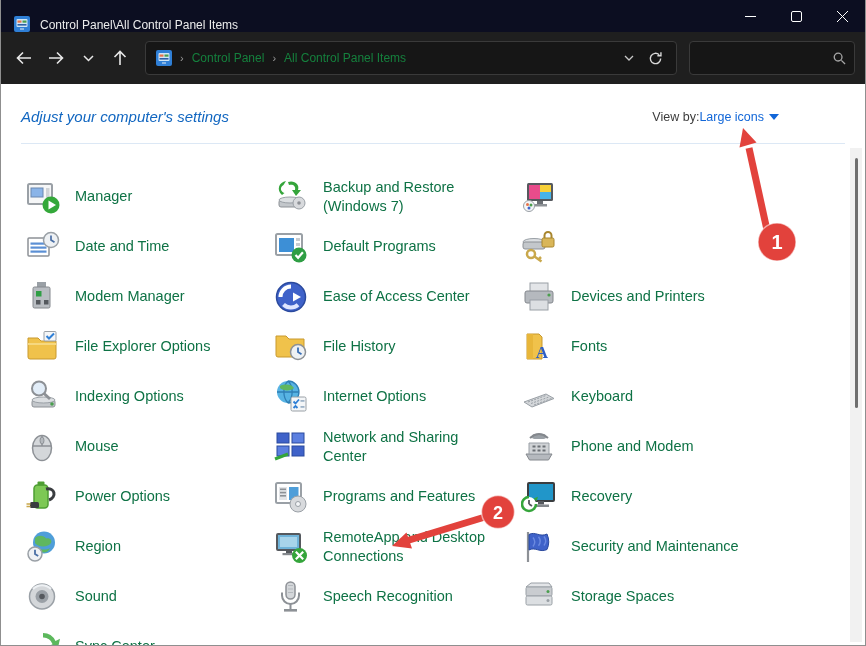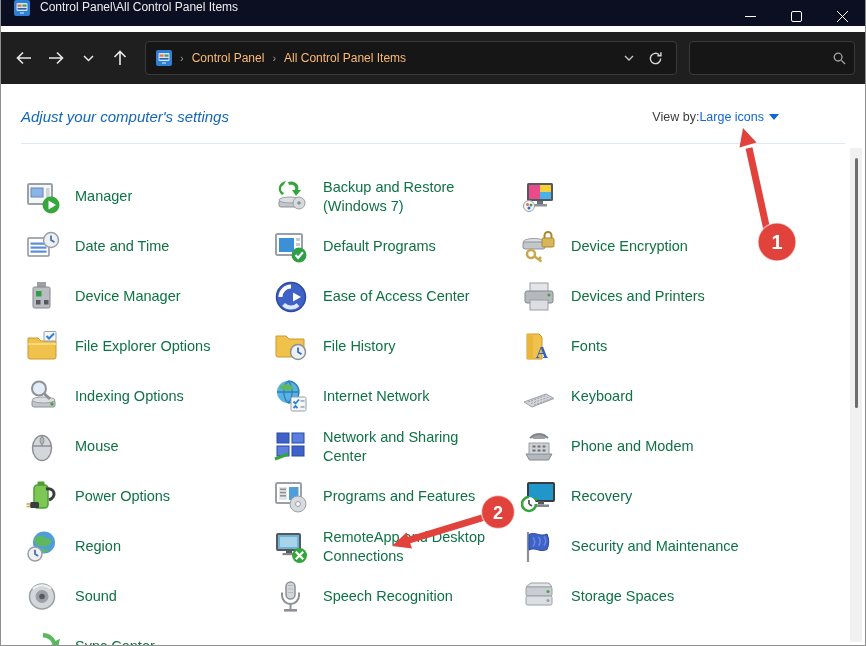--- a/index.html
+++ b/index.html
@@ -1,34 +1,34 @@
 <!DOCTYPE html>
 <html><head>
 <meta charset="utf-8">
 <style>
   * { margin:0; padding:0; box-sizing:border-box; }
   html,body { width:866px; height:646px; overflow:hidden; }
   body { font-family:"Liberation Sans", sans-serif; background:#ffffff; position:relative; }
   #window { position:absolute; inset:0; border:1px solid #8f8f8f; border-top:none; overflow:hidden; background:#fff; }
 
   
-  .titlebar { position:absolute; left:0; top:0; width:100%; height:26px; background:#0c0e21; display:flex; align-items:flex-start; }
+  .titlebar { position:absolute; left:0; top:0; width:100%; height:32px; background:#0c0e21; display:flex; align-items:flex-end; }
   .titlebar .app-ico { width:16px; height:16px; margin-left:13px; flex:0 0 16px; }
   .titlebar .title { color:#ececec; font-size:12px; margin-left:10px; flex:1; white-space:nowrap; }
   .winbtns { display:flex; height:32px; }
   .winbtn { width:46px; height:32px; display:flex; align-items:center; justify-content:center; color:#fff; }
   .winbtn svg { display:block; }
 
   
   .navbar { position:absolute; left:0; top:32px; width:100%; height:52px; background:#1f1f1f; display:flex; align-items:center; padding:0 10px 0 8px; }
   .navbtn { width:30px; height:30px; display:flex; align-items:center; justify-content:center; margin-right:2px; border-radius:4px; }
   .addressbar { flex:1; height:34px; background:#161616; border:1px solid #3a3a3a; border-radius:4px; display:flex; align-items:center; padding:0 8px 0 10px; margin-left:8px; }
   .addressbar .crumb-ico { width:16px; height:16px; flex:0 0 16px; }
   .crumb-sep { color:#9a9a9a; font-size:11px; margin:0 8px; }
-  .crumb { color:#fdba74; font-size:12px; white-space:nowrap; }
+  .crumb { color:#15803d; font-size:12px; white-space:nowrap; }
   .addr-spacer { flex:1; }
   .addr-chevron, .addr-refresh { width:26px; height:26px; display:flex; align-items:center; justify-content:center; }
   .searchbox { width:166px; height:34px; background:#161616; border:1px solid #3a3a3a; border-radius:4px; margin-left:12px; display:flex; align-items:center; padding:0 8px; }
   .searchbox input { flex:1; background:transparent; border:none; outline:none; color:#e6e6e6; font-size:12px; font-family:"Liberation Sans",sans-serif; min-width:0; }
 
   
   .page-header-title { position:absolute; left:20px; top:108px; font-size:15px; color:#1166c0;font-style:italic; }
   .viewby { position:absolute; top:110px; right:86px; display:flex; align-items:center; font-size:12.5px; }
   .viewby .vb-label { color:#3c3c3c; }
   .viewby .vb-value { color:#1166d8; display:flex; align-items:center; }
@@ -226,33 +226,32 @@
         <span class="ico">
           <svg viewBox="0 0 36 36">
             <ellipse cx="13" cy="13" rx="11" ry="3.5" fill="#dcdfe2" stroke="#9aa0a6"></ellipse>
             <rect x="2" y="13" width="22" height="7" rx="2" fill="#c3c7cb" stroke="#8d9196"></rect>
             <rect x="21" y="9" width="12" height="9" rx="1.5" fill="#d9b659" stroke="#a8862f"></rect>
             <path d="M23.5 9 v-2.5 a3.5 3.5 0 0 1 7 0 V9" fill="none" stroke="#a8862f" stroke-width="2"></path>
             <circle cx="10" cy="25" r="4" fill="none" stroke="#c9a84c" stroke-width="2.5"></circle>
             <path d="M13.5 27.5 l7 5 M17.5 30.5 l2.5 -2.5" stroke="#c9a84c" stroke-width="2.5" fill="none"></path>
           </svg>
         </span>
-        <span class="lbl">Device Encryption</span>
       </div>
       <div class="item">
         <span class="ico">
           <svg viewBox="0 0 36 36">
             <rect x="12" y="3" width="9" height="6" fill="#9aa0a6"></rect>
             <rect x="8" y="8" width="17" height="21" rx="1.5" fill="#b9bdc2" stroke="#84888d"></rect>
             <rect x="11" y="12" width="5.5" height="5.5" fill="#2f9e44"></rect>
             <rect x="11" y="21" width="4.5" height="4.5" fill="#55595e"></rect>
             <rect x="19" y="21" width="4.5" height="4.5" fill="#55595e"></rect>
           </svg>
         </span>
-        <span class="lbl">Device Manager</span>
+        <span class="lbl">Modem Manager</span>
       </div>
       <div class="item">
         <span class="ico">
           <svg viewBox="0 0 36 36">
             <circle cx="18" cy="18" r="14.5" fill="#3f62c9" stroke="#2b4a9e" stroke-width="1.5"></circle>
             <path d="M18 7.5 A10.5 10.5 0 0 0 7.5 18" stroke="#ffffff" stroke-width="4" fill="none"></path>
             <path d="M10.5 25.5 A10.5 10.5 0 0 0 25 25.8" stroke="#dfe6ff" stroke-width="4" fill="none"></path>
             <path d="M20 13.5 l8 4.5 l-8 4.5 z" fill="#fff"></path>
           </svg>
         </span>
@@ -318,21 +317,21 @@
             <circle cx="15" cy="13" r="11" fill="#57b3e3"></circle>
             <path d="M15 2 a11 11 0 0 1 0 22 M4 13 h22 M15 2 c-5.5 5.5 -5.5 16.5 0 22 M15 2 c5.5 5.5 5.5 16.5 0 22" stroke="#2f7fb5" stroke-width="1.3" fill="none"></path>
             <path d="M7 7 c4 -2.5 12 -2 14 2 c-2 3 -11 3.5 -14 0 Z" fill="#5fb760"></path>
             <rect x="18" y="18" width="15" height="14" rx="1.5" fill="#f4f6f8" stroke="#9aa0a6"></rect>
             <path d="M20.5 22.5 l2 2 l3.5 -4" stroke="#2f7fd6" stroke-width="1.8" fill="none"></path>
             <path d="M20.5 29 l2 -2 l2 2" stroke="#2f7fd6" stroke-width="1.8" fill="none"></path>
             <rect x="27.5" y="21" width="4" height="1.8" fill="#9fb3c8"></rect>
             <rect x="27.5" y="27" width="4" height="1.8" fill="#9fb3c8"></rect>
           </svg>
         </span>
-        <span class="lbl">Internet Network</span>
+        <span class="lbl">Internet Options</span>
       </div>
       <div class="item">
         <span class="ico">
           <svg viewBox="0 0 36 36">
             <path d="M3 23 L25 15 L33 19.5 L11 28 Z" fill="#d4d7da" stroke="#9aa0a6"></path>
             <path d="M7 23 L25 16.5 M10 24.5 L28 18 M13 26 L30.5 19.5" stroke="#9aa0a6" stroke-width="1" stroke-dasharray="2 1.3" fill="none"></path>
           </svg>
         </span>
         <span class="lbl">Keyboard</span>
       </div>

